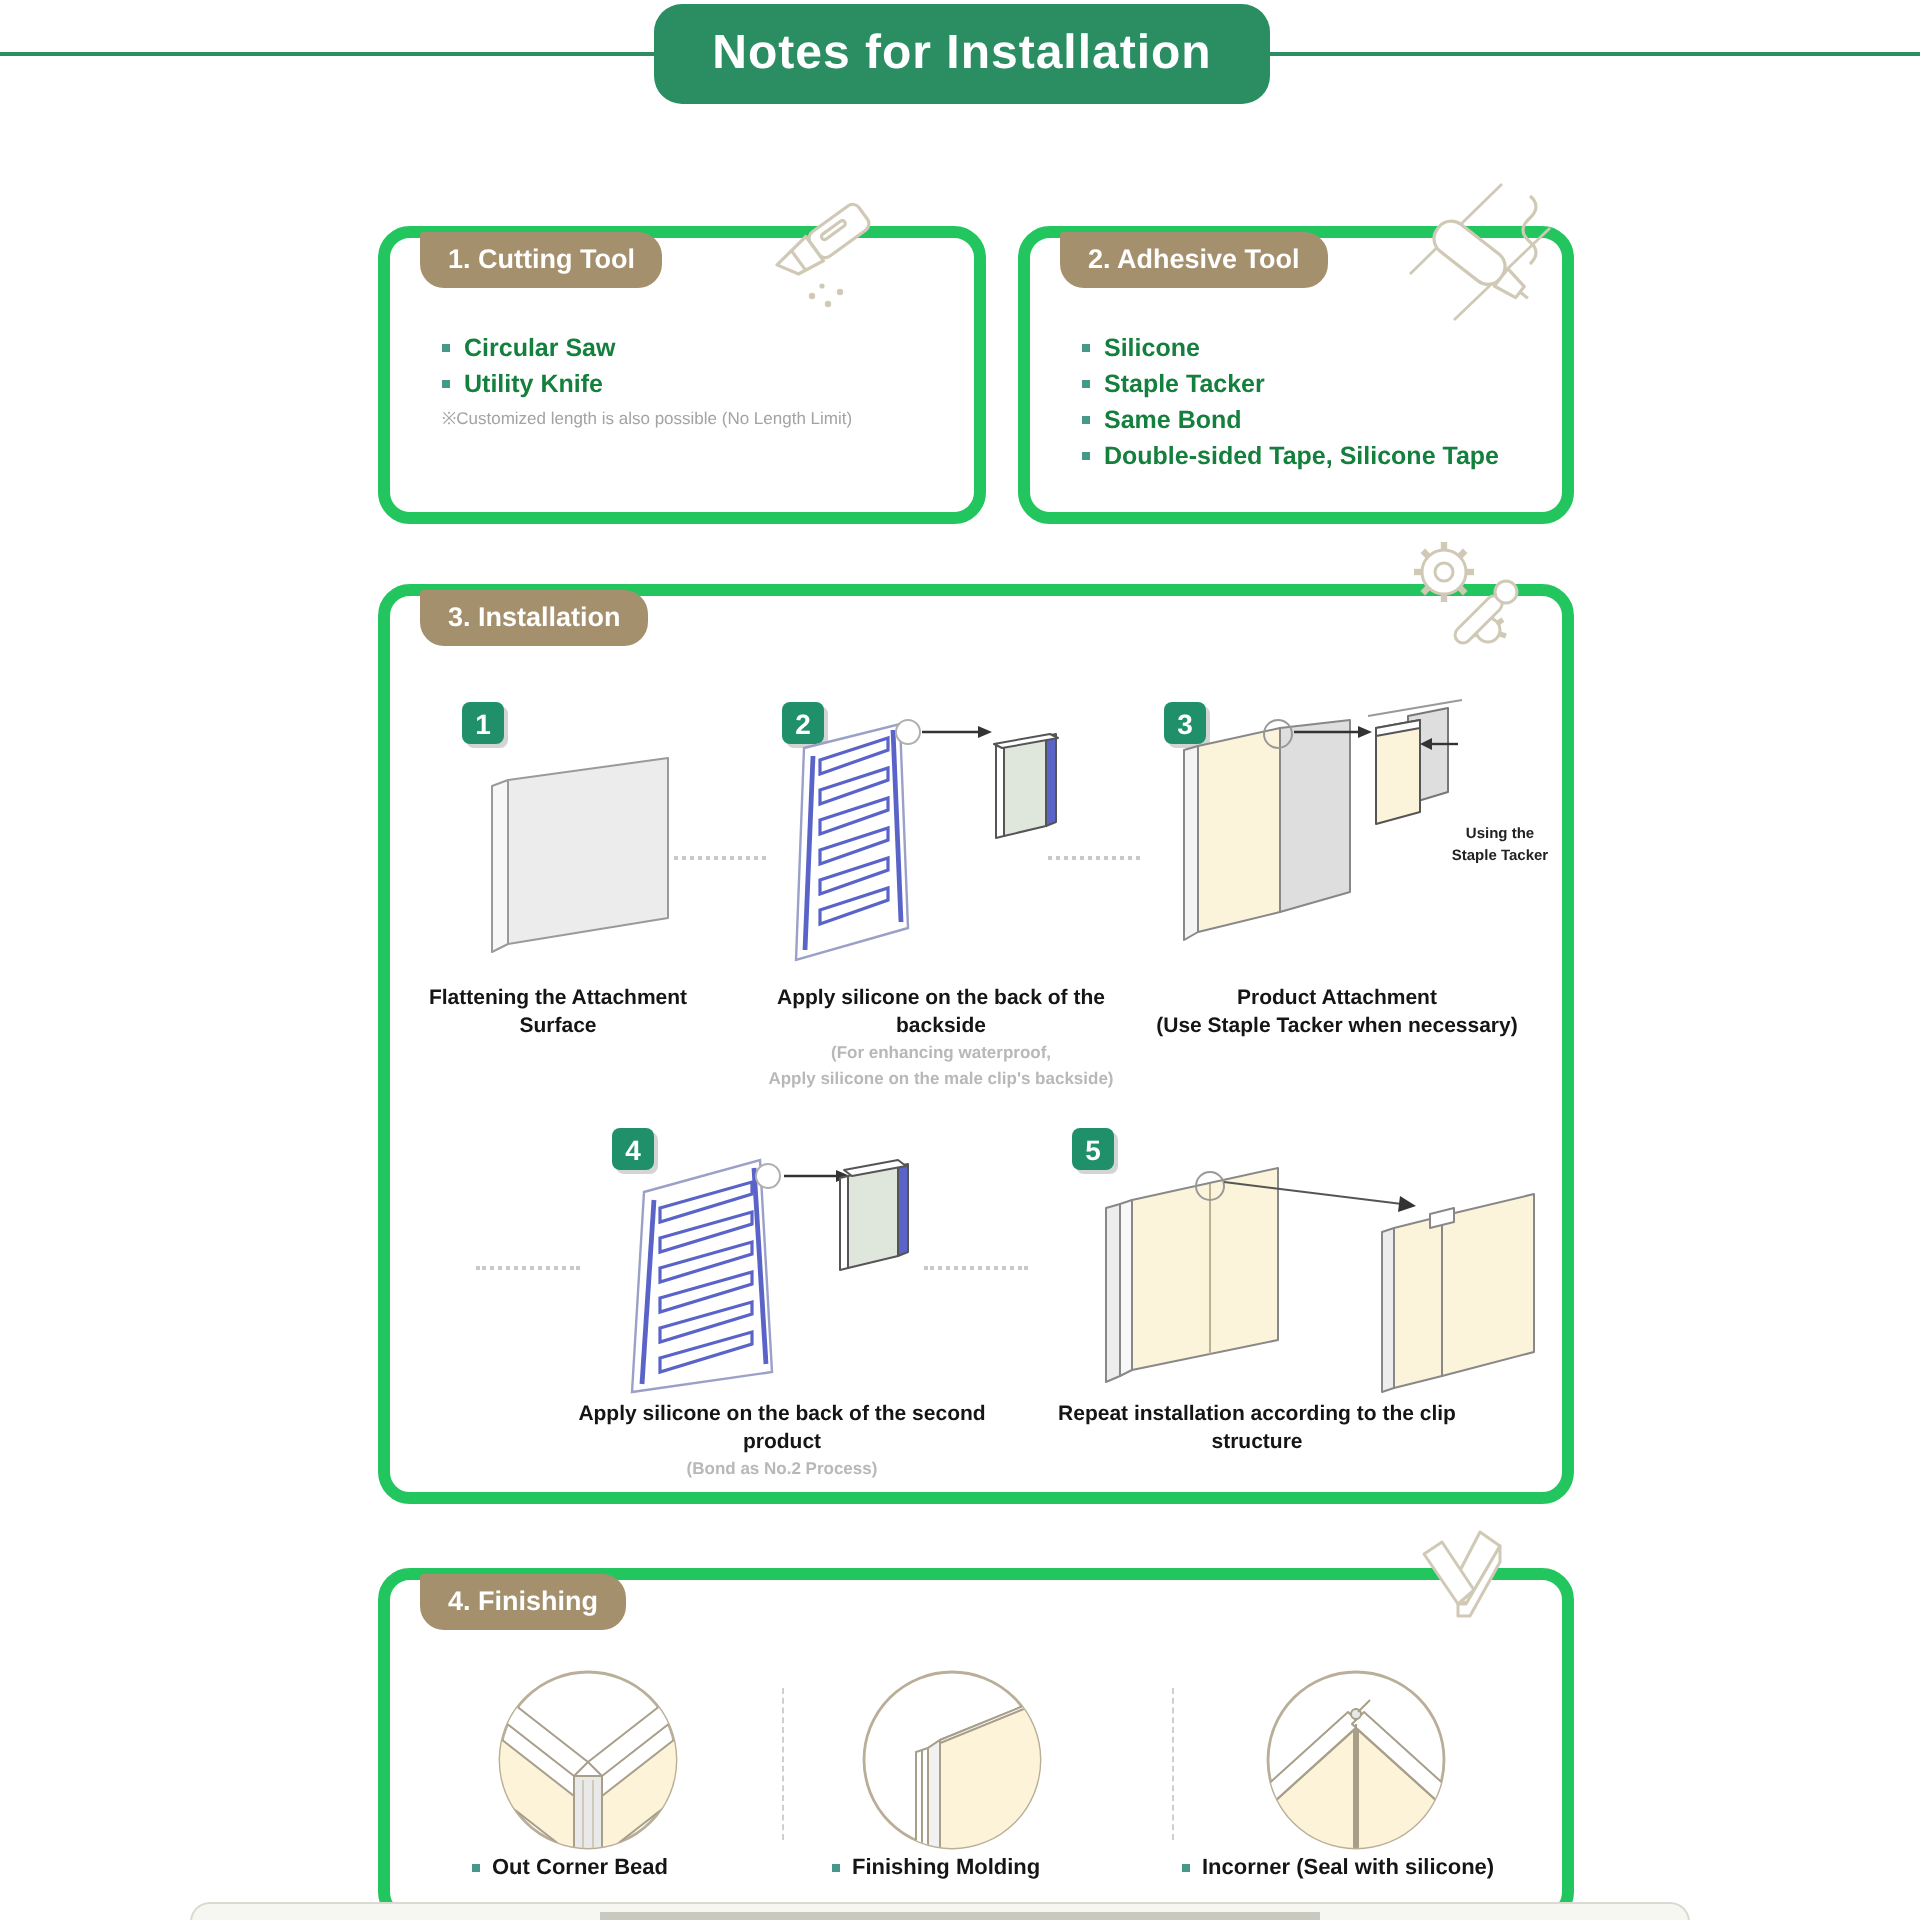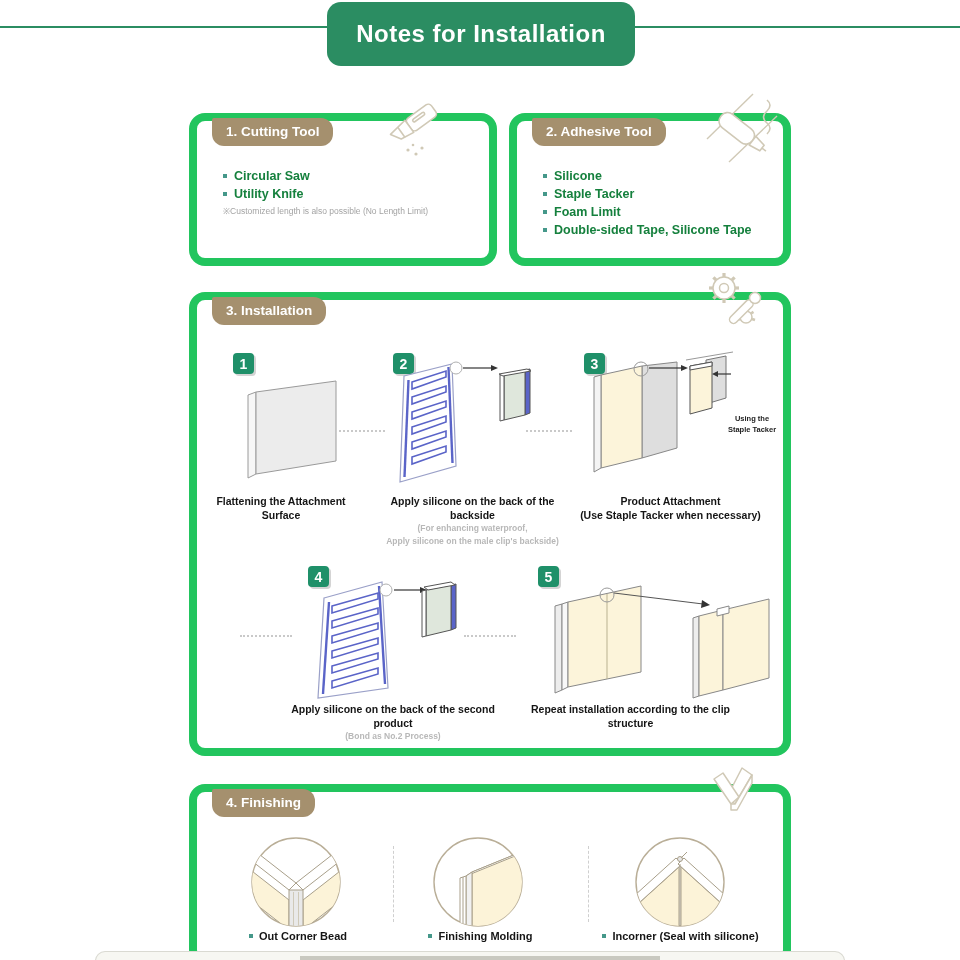--- a/index.html
+++ b/index.html
@@ -2,25 +2,25 @@
 <html><head>
 <meta charset="utf-8">
 <style>
   html,body{margin:0;padding:0;}
   body{
     width:960px;height:960px;position:relative;overflow:hidden;
     background:#ffffff;font-family:"Liberation Sans", sans-serif;color:#1c1c1c;
   }
   .topline{position:absolute;left:0;top:26px;width:960px;height:2px;background:#2b8d62;}
   .banner{
-    position:absolute;left:327px;top:2px;width:308px;height:64px;background:#2b8d62;
+    position:absolute;left:327px;top:2px;width:308px;height:50px;background:#2b8d62;
     border-radius:14px;color:#fff;font-weight:bold;font-size:24px;
     display:flex;align-items:center;justify-content:center;letter-spacing:.5px;
   }
-  .card{position:absolute;background:#fff;border:8px solid #22c55e;border-radius:16px;}
+  .card{position:absolute;background:#fff;border:6px solid #22c55e;border-radius:16px;}
   .card1{left:189px;top:113px;width:292px;height:137px;}
   .card2{left:509px;top:113px;width:266px;height:137px;}
   .card3{left:189px;top:292px;width:586px;height:448px;}
   .card4{left:189px;top:784px;width:586px;height:166px;}
   .badge{
     position:absolute;top:-3px;left:15px;background:#a5906e;color:#fff;font-weight:bold;
     font-size:13.5px;padding:6px 14px 7px;border-radius:2px 12px 12px 12px;white-space:nowrap;
   }
   .items{position:absolute;left:26px;top:46px;list-style:none;margin:0;padding:0;}
   .items li{display:flex;align-items:center;height:18px;font-weight:bold;font-size:12.5px;color:#15803d;}
@@ -30,21 +30,21 @@
   .stepnum{
     position:absolute;width:21px;height:21px;background:#1f9069;color:#fff;font-weight:bold;
     font-size:14px;display:flex;align-items:center;justify-content:center;border-radius:4px;
     box-shadow:2px 2px 0 #d4d4d4;
   }
   .cap{position:absolute;font-weight:bold;font-size:10.5px;color:#151515;text-align:center;line-height:1.35;}
   .sub{font-weight:bold;font-size:8.5px;color:#b8b8b8;line-height:1.45;}
   .anno{position:absolute;font-weight:bold;font-size:7.5px;color:#222;text-align:center;line-height:1.5;margin-top:48px;}
   .dotline{position:absolute;height:0;border-top:2px dotted #c9c9c9;}
   .vdash{position:absolute;width:0;border-left:1px dashed #cfcfcf;}
-  .fcap{position:absolute;display:flex;align-items:center;justify-content:center;font-weight:bold;font-size:11px;color:#151515;}
+  .fcap{position:absolute;display:flex;align-items:center;justify-content:flex-start;font-weight:bold;font-size:11px;color:#151515;}
   .fcap .dot{margin-right:6px;}
   .bottom-strip{position:absolute;left:95px;top:951px;width:748px;height:9px;background:#f7f7f2;
     border:1px solid #dadad2;border-bottom:none;border-radius:10px 10px 0 0;}
   .bottom-bar{position:absolute;left:300px;top:956px;width:360px;height:4px;background:#c9c9c0;}
   svg{display:block;}
 </style>
 </head>
 <body>
 
 <div class="topline"></div>
@@ -97,21 +97,21 @@
     <li>
         <span class="dot"></span>
         <span>Silicone</span>
       </li>
     <li>
         <span class="dot"></span>
         <span>Staple Tacker</span>
       </li>
     <li>
         <span class="dot"></span>
-        <span>Foam Limit</span>
+        <span>Same Bond</span>
       </li>
     <li>
         <span class="dot"></span>
         <span>Double-sided Tape, Silicone Tape</span>
       </li>
   </ul>
 </section>
 
 <section class="card card3">
   <div class="badge">3. Installation</div>

